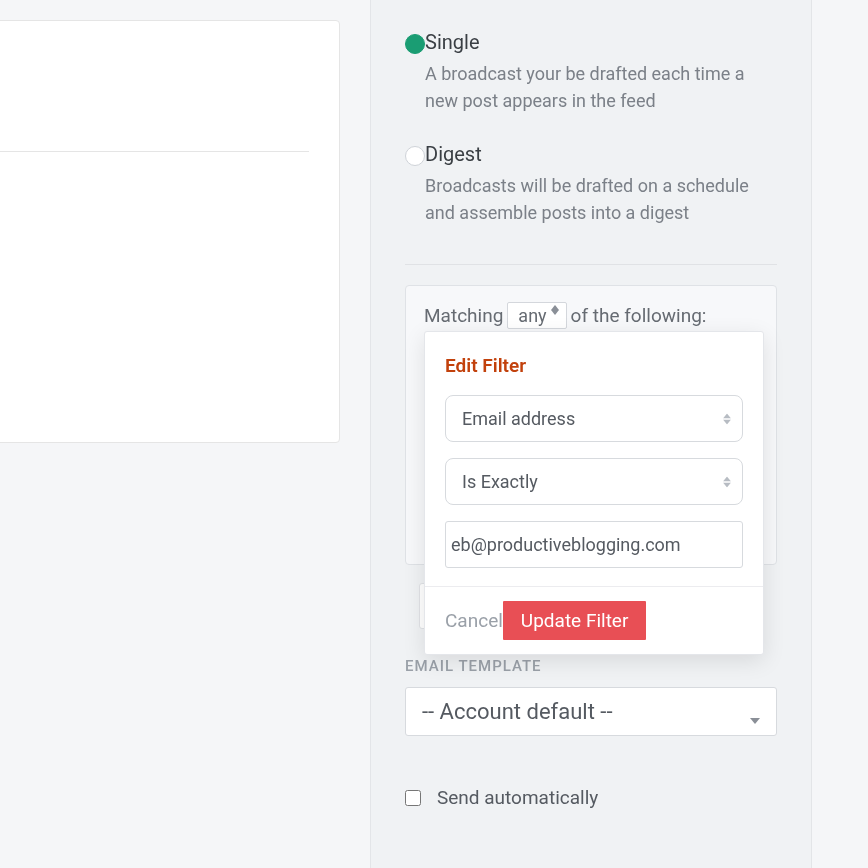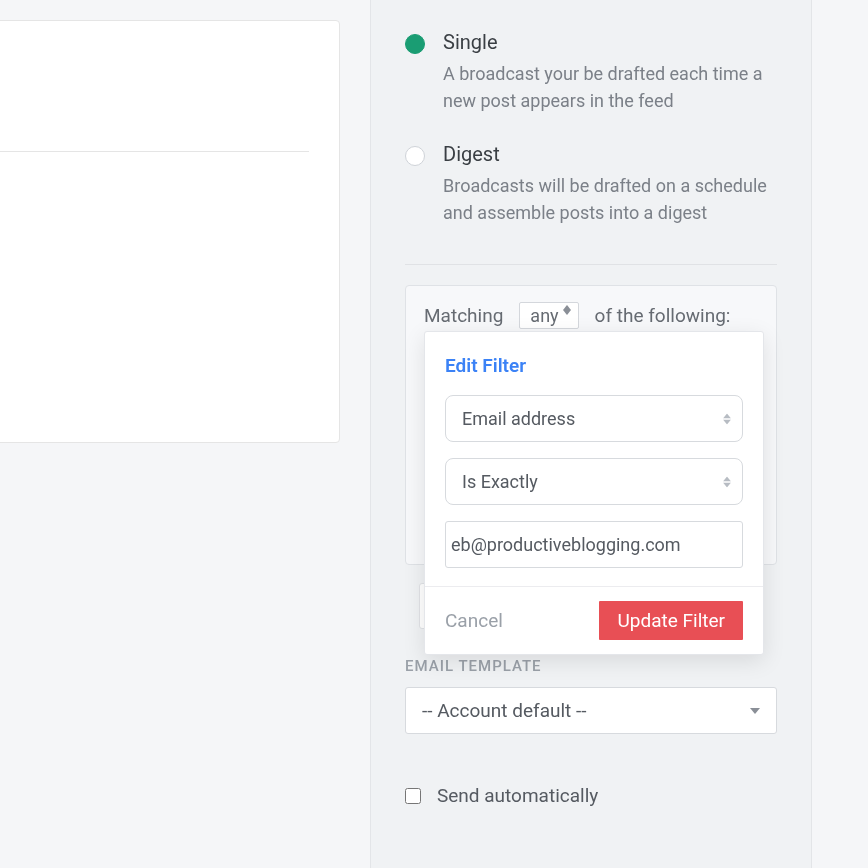--- a/index.html
+++ b/index.html
@@ -37,21 +37,20 @@
       background: #f0f2f4;
       border-left: 1px solid #e3e5e8;
       border-right: 1px solid #e3e5e8;
       min-height: 868px;
       padding: 30px 34px 0 34px;
     }
     .radio-group { margin-bottom: 38px; }
     .radio-option {
       display: flex;
       align-items: flex-start;
-      gap: 18px;
       margin-bottom: 28px;
       cursor: pointer;
     }
     .radio-circle {
       width: 20px;
       height: 20px;
       border-radius: 50%;
       border: 1px solid #cfd3d8;
       background: #fff;
       flex-shrink: 0;
@@ -106,21 +105,21 @@
       padding: 16px 18px 0 18px;
       margin-bottom: 18px;
       position: relative;
       height: 280px;
     }
     .matching-line {
       font-size: 19px;
       color: #666b72;
       display: flex;
       align-items: center;
-      gap: 16px;
+      gap: 4px;
     }
     .any-select {
       display: inline-flex;
       align-items: flex-start;
       border: 1px solid #d4d7dc;
       background: #fff;
       padding: 2px 6px 2px 10px;
       font-size: 18px;
       color: #666b72;
       border-radius: 2px;
@@ -145,21 +144,21 @@
       border-radius: 3px;
       box-shadow: 0 6px 22px rgba(0,0,0,0.10);
       z-index: 10;
     }
     .popover-body {
       padding: 22px 20px 18px 20px;
     }
     .popover-title {
       font-size: 19px;
       font-weight: 600;
-      color: #3b82f6;
+      color: #c2410c;
       margin-bottom: 18px;
     }
     .select-row {
       position: relative;
       margin-bottom: 16px;
     }
     .select-box {
       width: 100%;
       border: 1px solid #d7dade;
       border-radius: 8px;
@@ -187,21 +186,20 @@
       border-radius: 3px;
       padding: 12px 5px;
       font-size: 18px;
       color: #555a61;
       font-family: inherit;
     }
     .popover-footer {
       border-top: 1px solid #ececef;
       padding: 14px 20px;
       display: flex;
-      justify-content: space-between;
       align-items: center;
     }
     .cancel-link {
       color: #9aa0a8;
       font-size: 19px;
       cursor: pointer;
       background: none;
       border: none;
       font-family: inherit;
     }
@@ -229,25 +227,25 @@
       letter-spacing: 1px;
       color: #9aa0a8;
       font-weight: 500;
       margin-bottom: 12px;
     }
     .template-select {
       border: 1px solid #d7dade;
       border-radius: 3px;
       background: #fff;
       padding: 11px 16px;
-      font-size: 19px;
+      font-size: 22px;
       color: #555a61;
       display: flex;
       justify-content: space-between;
-      align-items: center;
+      align-items: flex-end;
       cursor: pointer;
       margin-bottom: 50px;
     }
     .dropdown-tri {
       width: 0; height: 0;
       border-left: 5px solid transparent;
       border-right: 5px solid transparent;
       border-top: 6px solid #8a8f97;
     }
     .checkbox-row {

